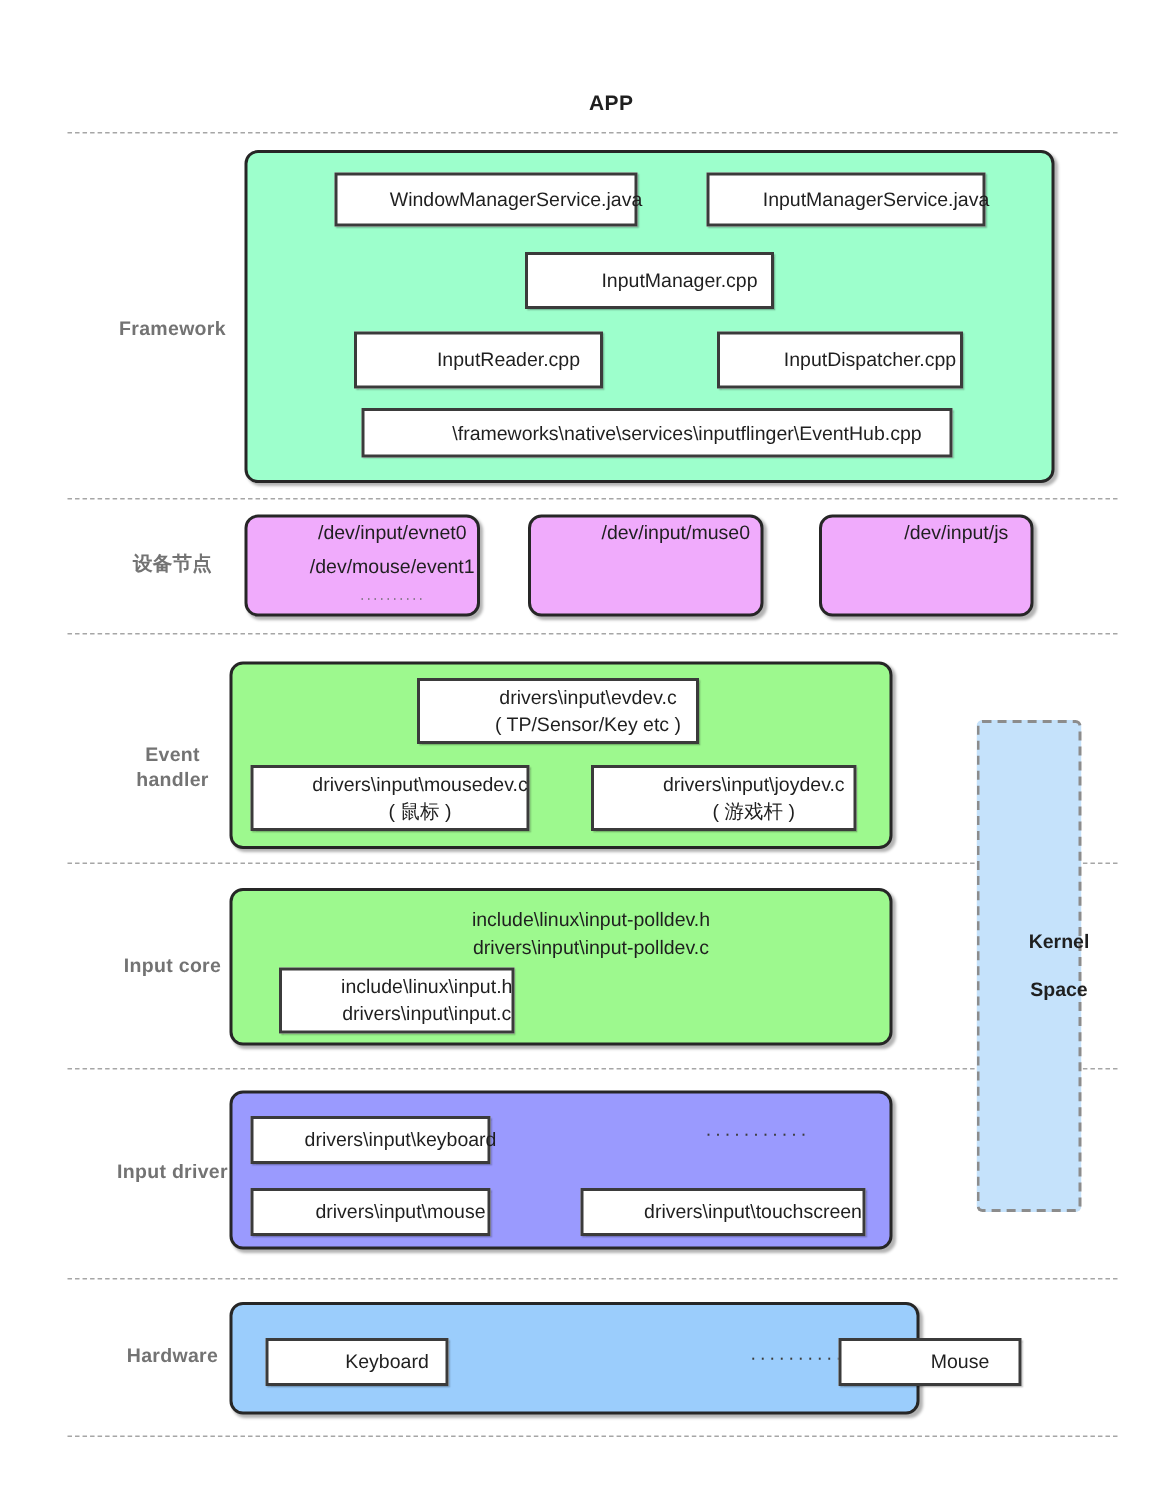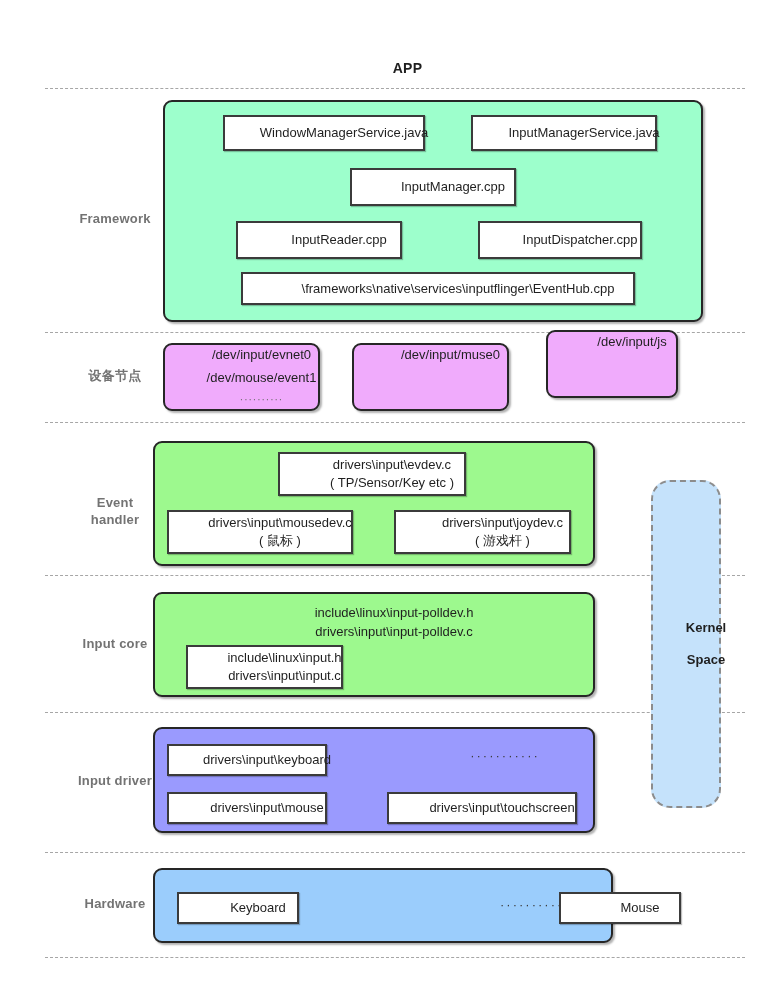--- a/index.html
+++ b/index.html
@@ -105,21 +105,21 @@
     text-align: center;
     color: #3b3b3b;
     letter-spacing: 2px;
   }
   .ellipsis-small { font-size: 10px; color: #6b6b6b; letter-spacing: 1px; }
 
   
   #kernel-space {
     background: #c5e2fb;
     border: 2px dashed #8c8c8c;
-    border-radius: 19px;
+    border-radius: 4px;
     display: flex;
     flex-direction: column;
     align-items: center;
     justify-content: center;
     font-size: 13px;
     font-weight: bold;
     color: #1f1f1f;
     line-height: 32px;
   }
 </style>
@@ -181,21 +181,21 @@
 <div class="abs node-box" style="left:163px; top:343px; width:157px; height:68px;">
   <span>/dev/input/evnet0</span>
   <span>/dev/mouse/event1</span>
   <span class="ellipsis-small">··········</span>
 </div>
 
 <div class="abs node-box" style="left:352px; top:343px; width:157px; height:68px;">
   <span>/dev/input/muse0</span>
 </div>
 
-<div class="abs node-box" style="left:546px; top:330px; width:132px; height:68px;">
+<div class="abs node-box" style="left:546px; top:343px; width:143px; height:68px;">
   <span>/dev/input/js</span>
 </div>
 
 <div class="abs block block-green" style="left:153px; top:441px; width:442px; height:125px;">
 
   <div class="abs wbox" style="left:123px; top:9px; width:188px; height:44px;">
     <span>drivers\input\evdev.c</span>
     <span>( TP/Sensor/Key etc )</span>
   </div>
 

